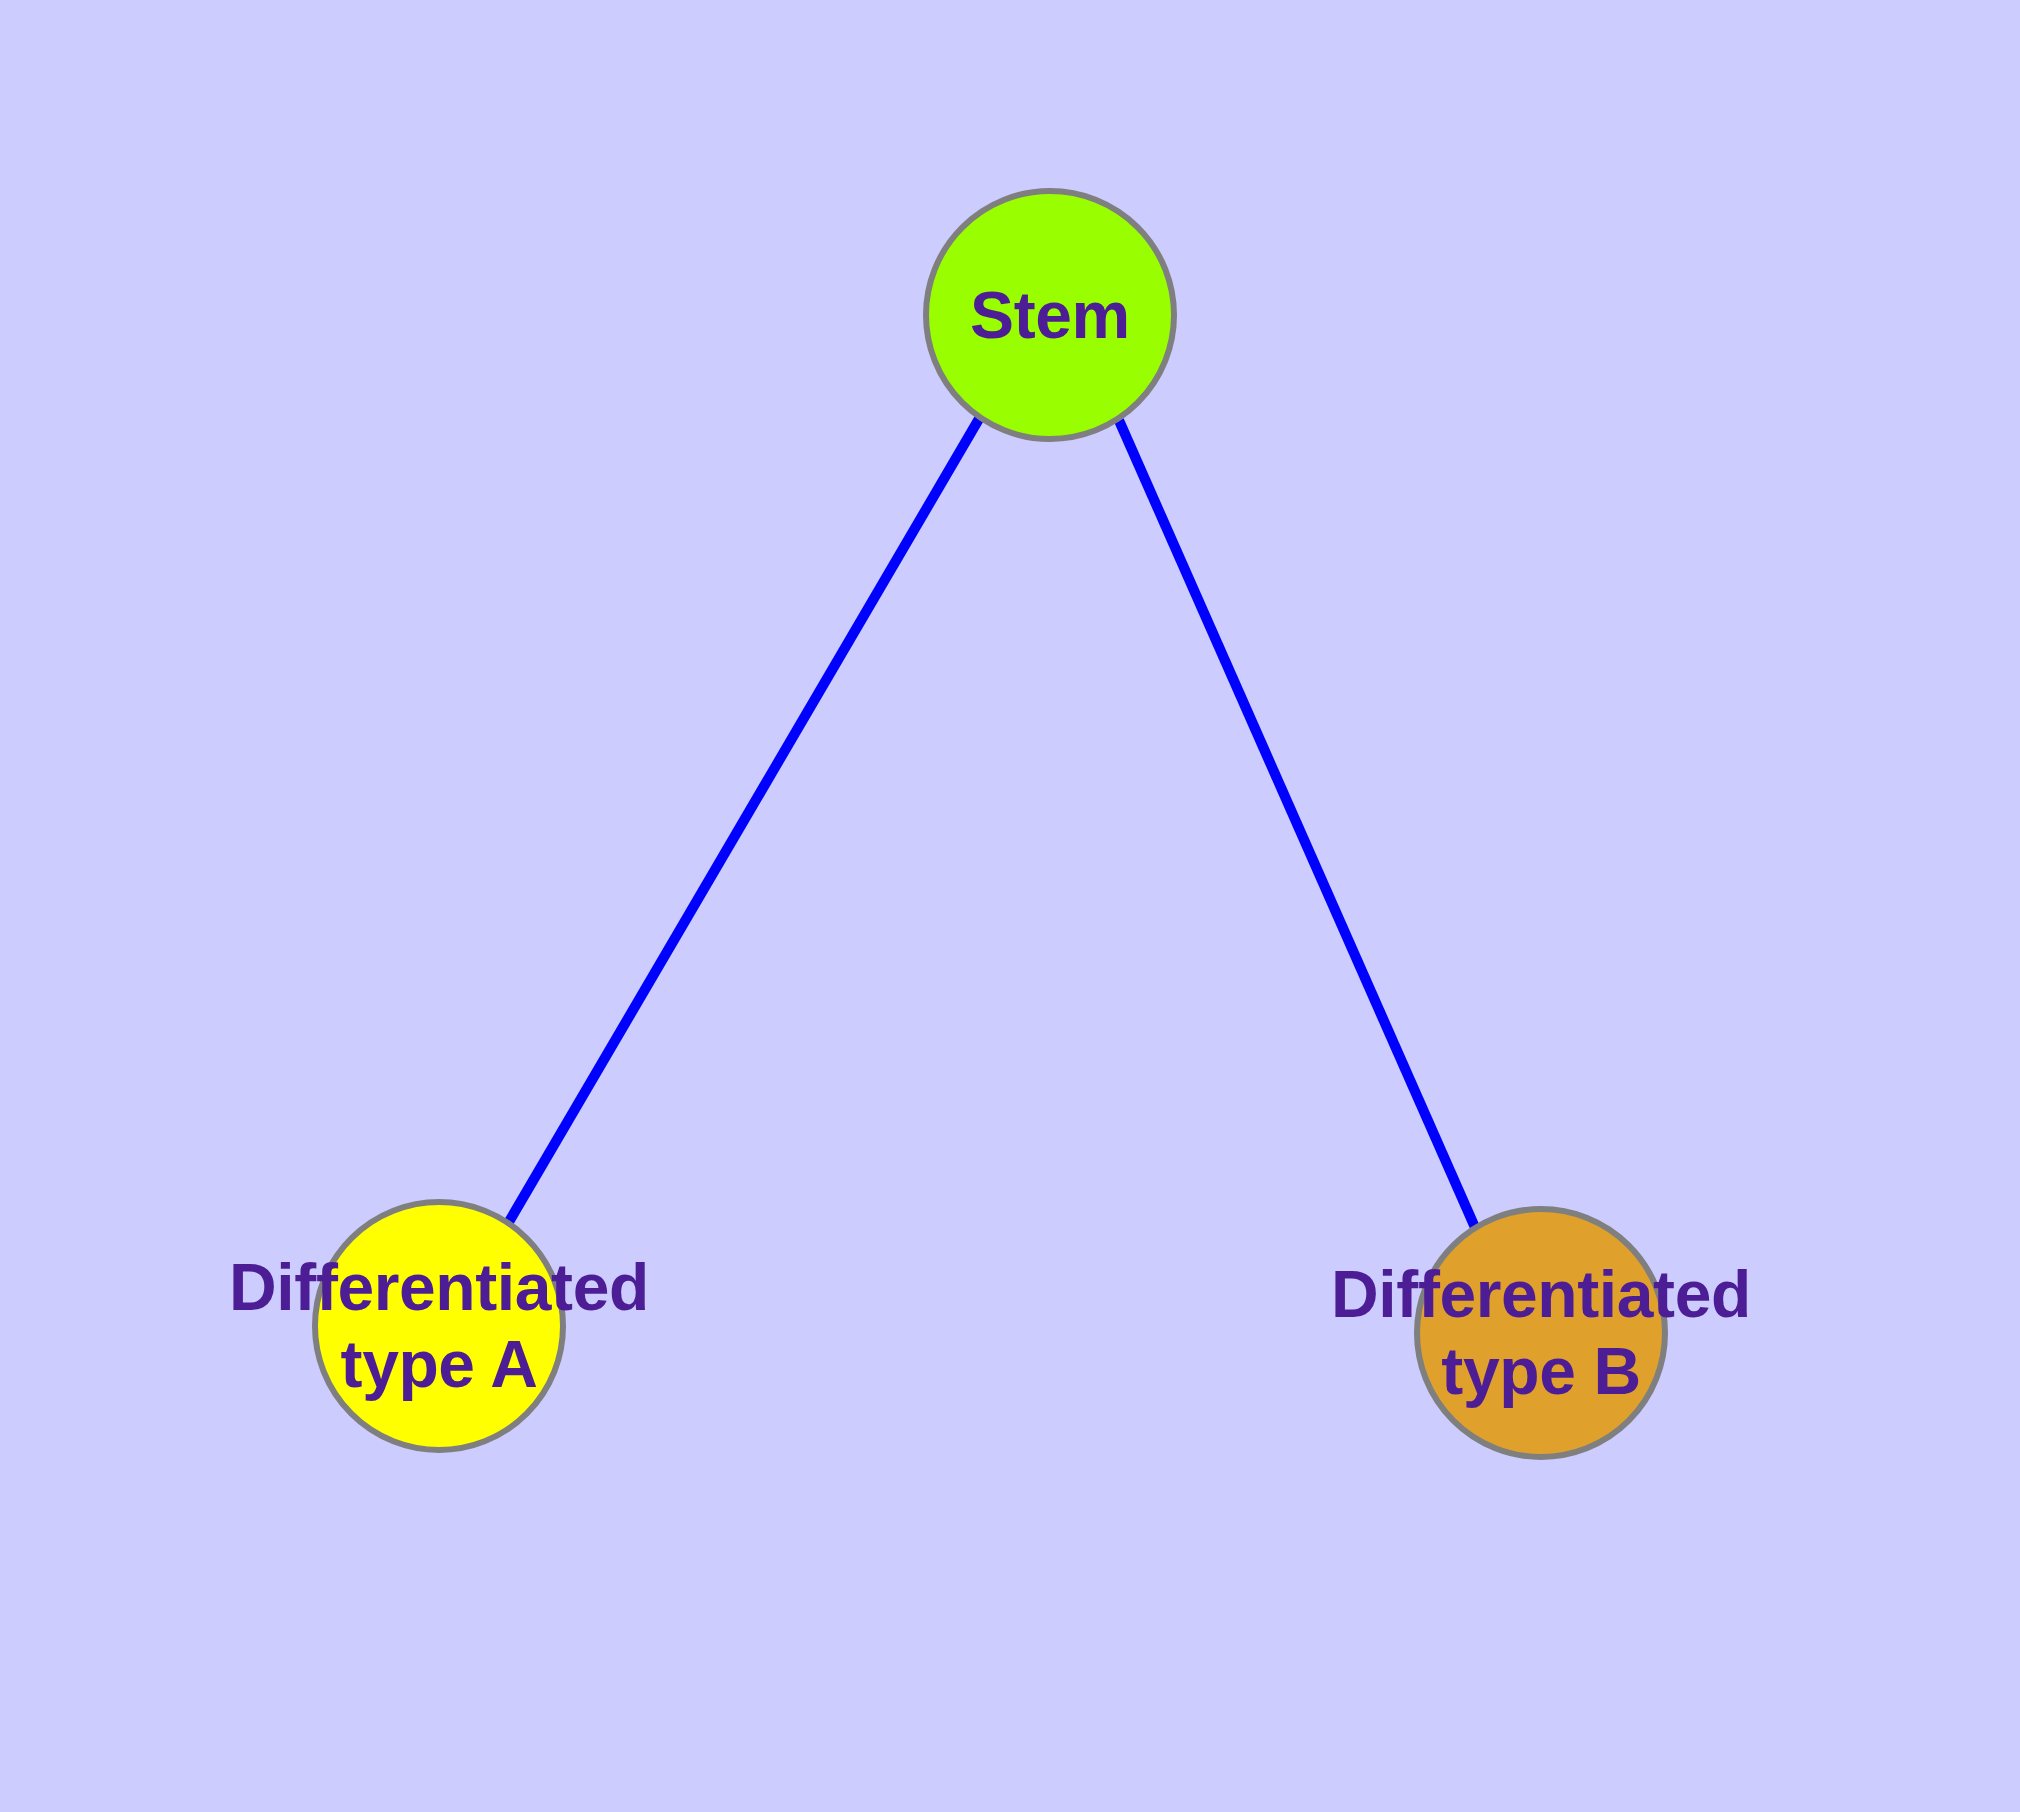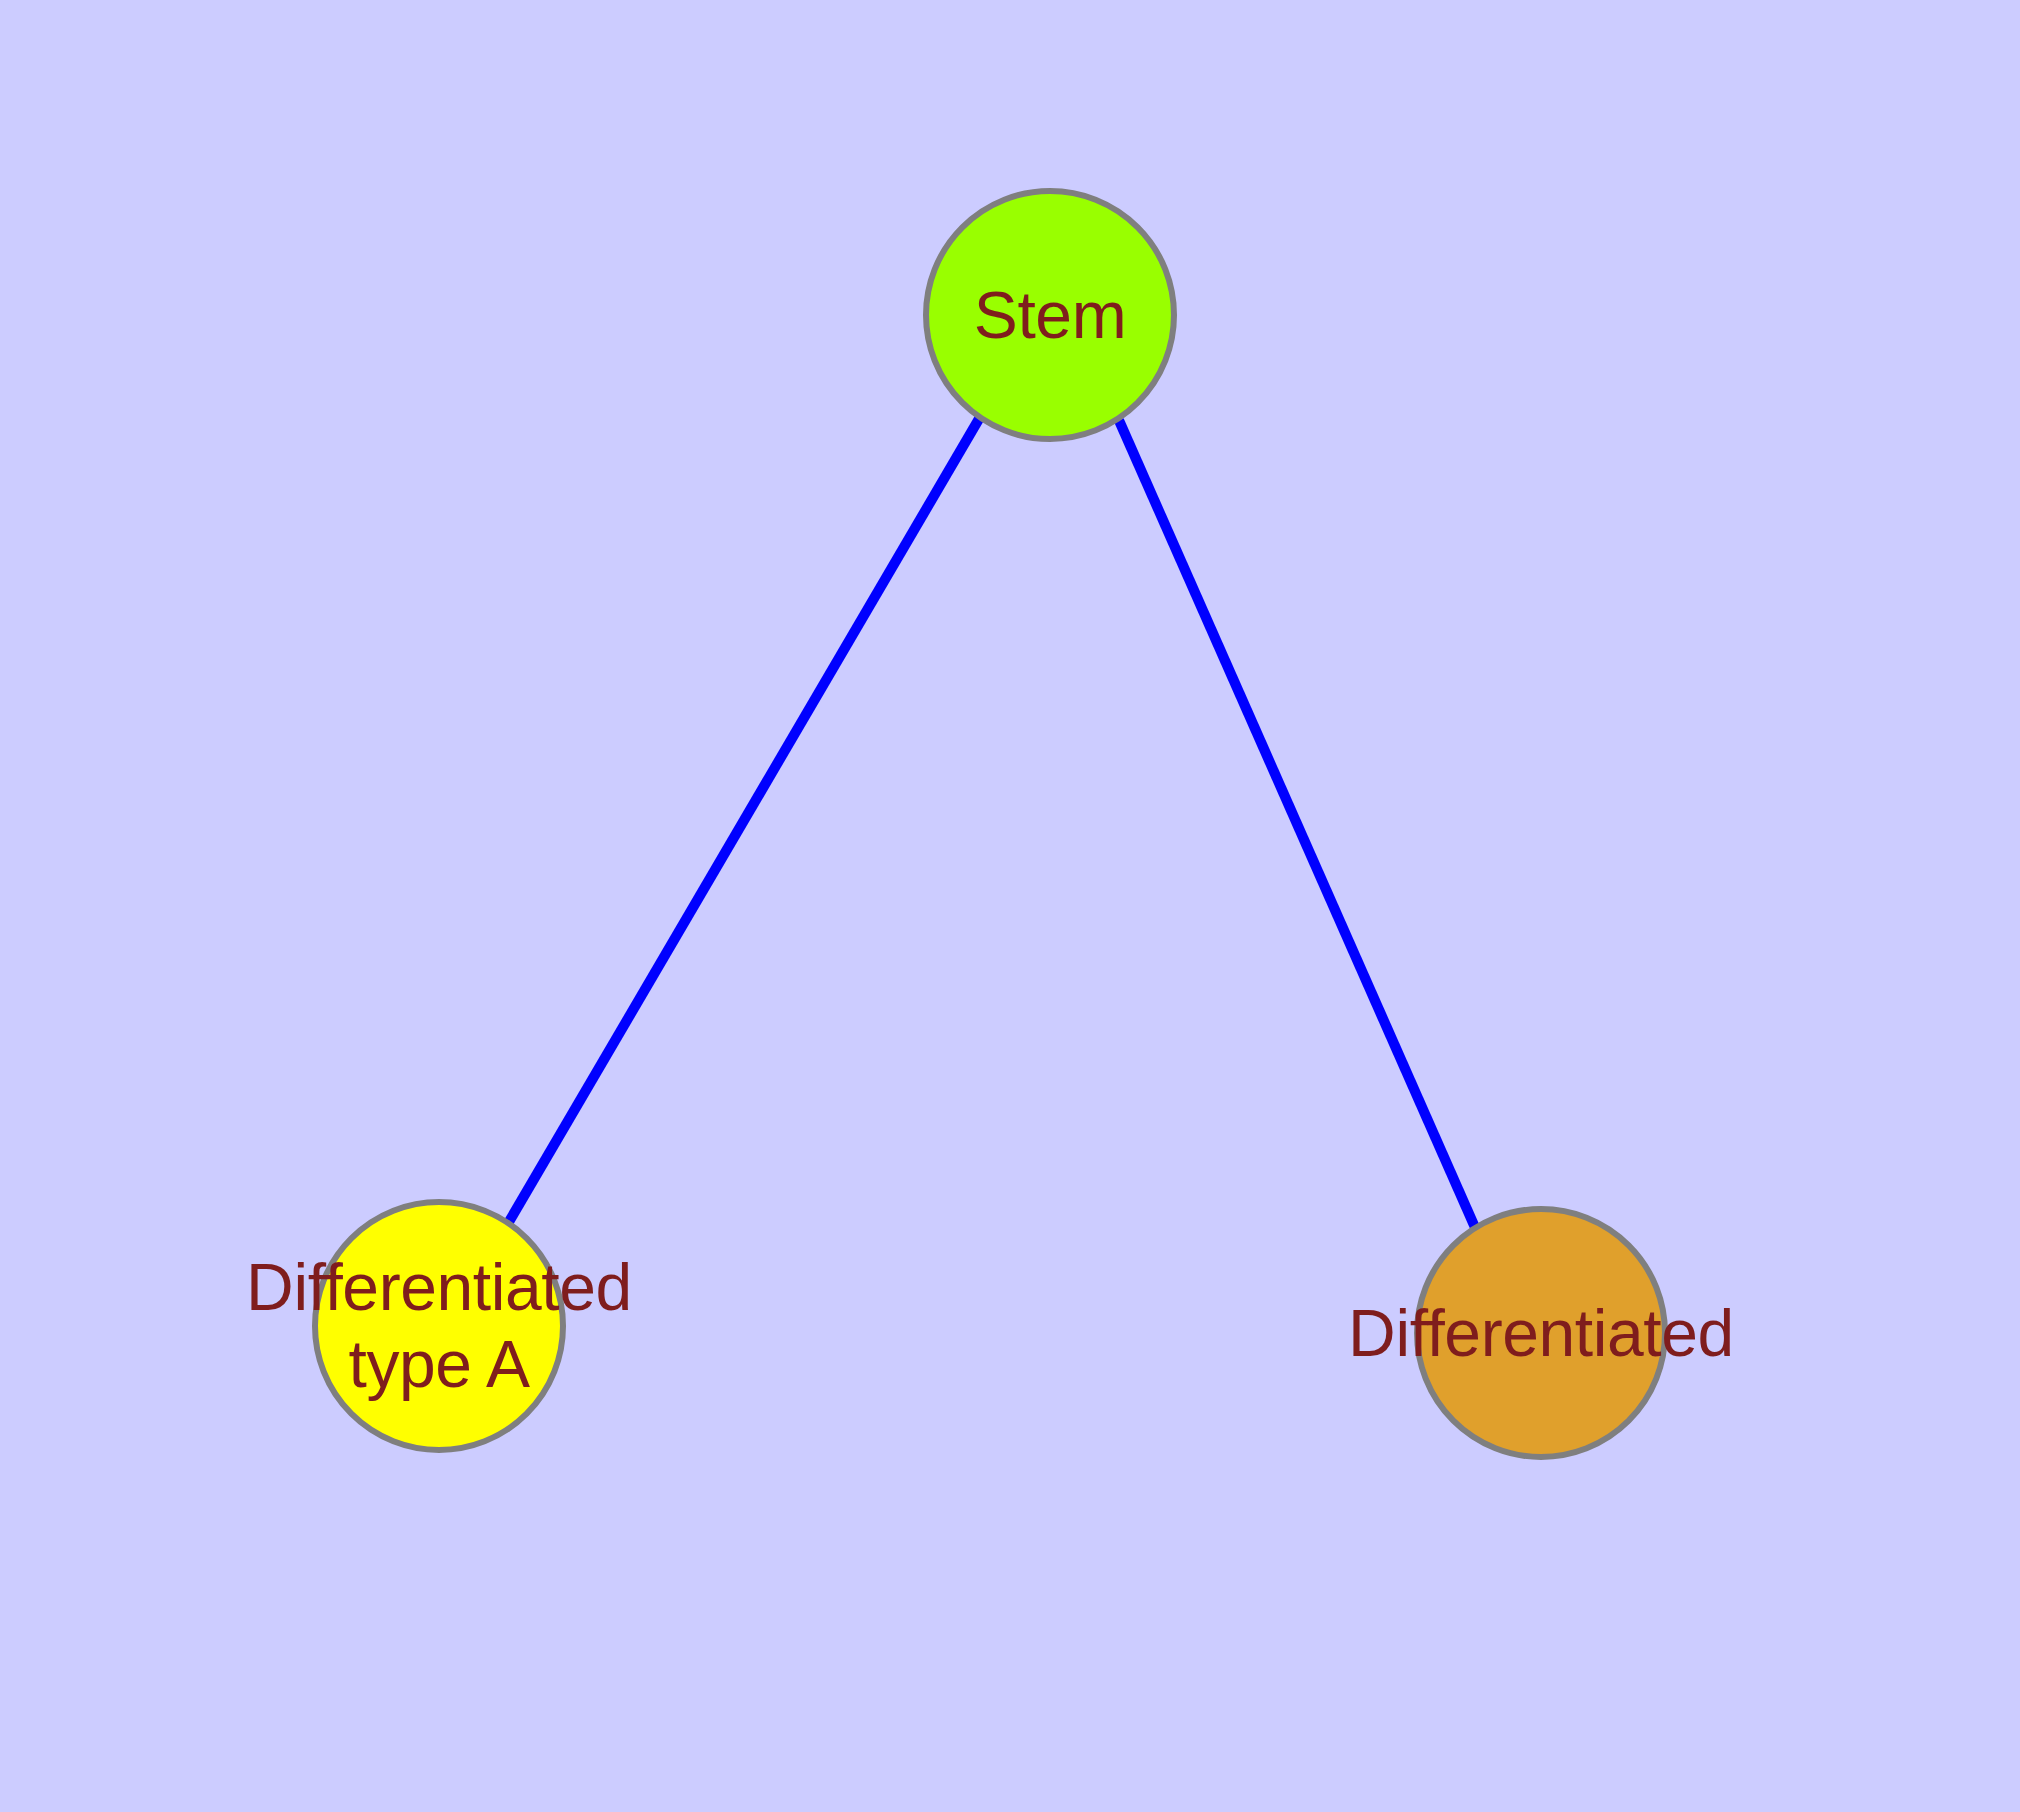--- a/index.html
+++ b/index.html
@@ -36,24 +36,24 @@
     align-items: center;
     justify-content: center;
   }
   .node-label {
     position: absolute;
     left: 50%;
     top: 50%;
     transform: translate(-50%, -50%);
     white-space: nowrap;
     text-align: center;
-    font-weight: normal;
+    font-weight: bold;
     font-size: 66px;
     line-height: 1.16;
-    color: #7f1d1d;
+    color: #4c1d95;
     letter-spacing: -0.4px;
   }
   #node-stem {
     left: 923px;
     top: 188px;
     background: #99ff00;
   }
   #node-diff-a {
     left: 312px;
     top: 1199px;
@@ -84,17 +84,18 @@
   <div class="node" id="node-diff-a">
     <div class="node-label">
       <span>Differentiated</span><br>
       <span>type A</span>
     </div>
   </div>
 
   <div class="node" id="node-diff-b">
     <div class="node-label">
       <span>Differentiated</span><br>
+      <span>type B</span>
     </div>
   </div>
 
 </div>
 
 
 </body></html>

